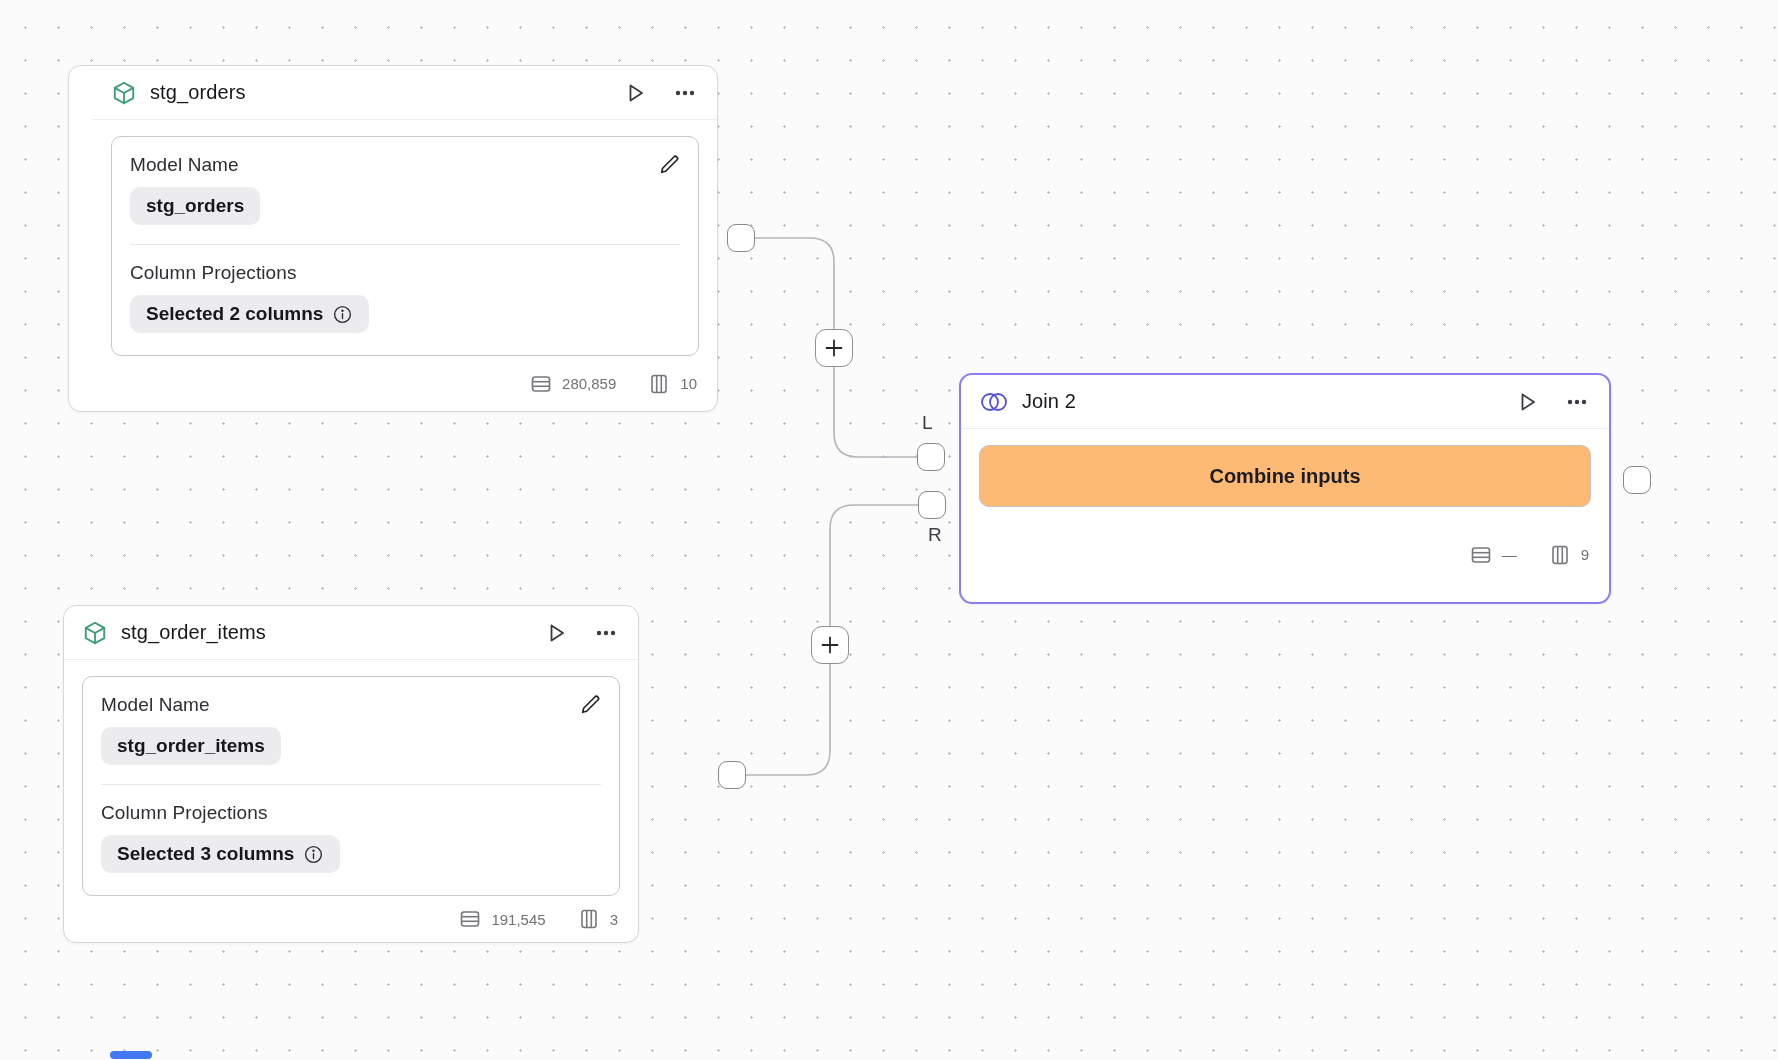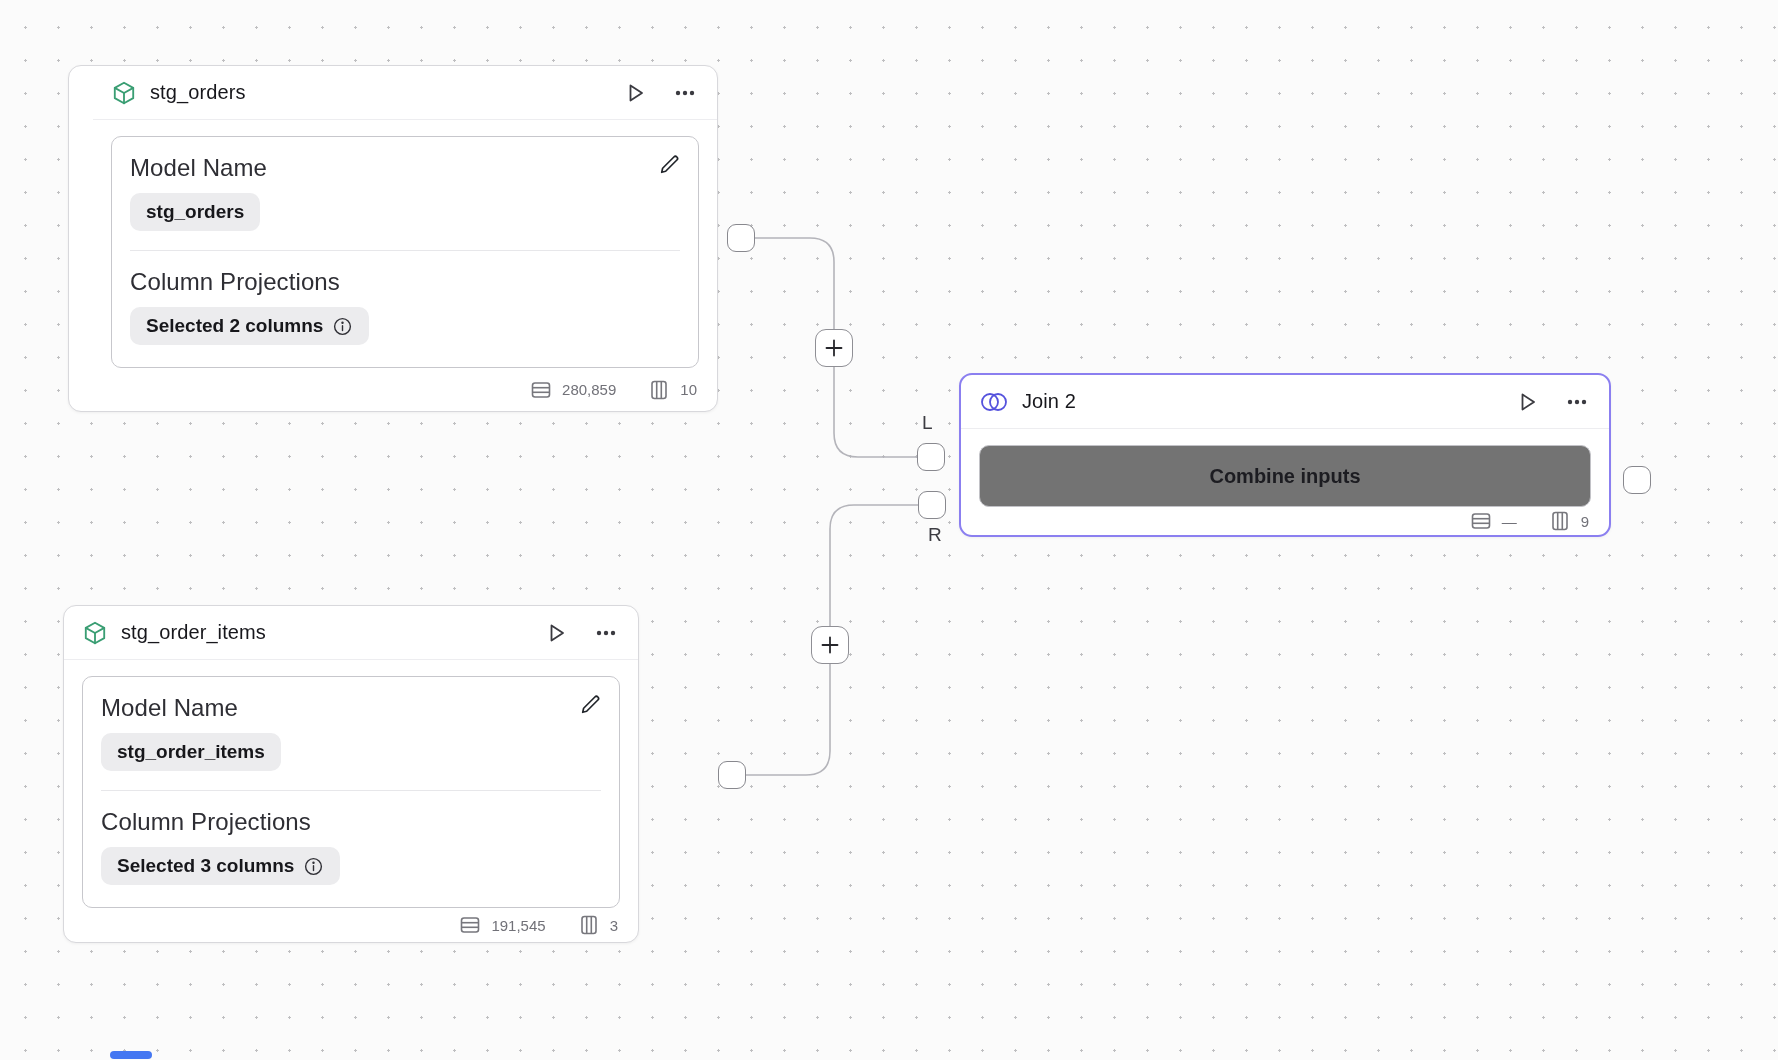--- a/index.html
+++ b/index.html
@@ -39,21 +39,21 @@
   .icon-btn { background: none; border: none; cursor: pointer; display: flex; align-items: center; padding: 2px; }
   .header-actions { display: flex; align-items: center; gap: 22px; }
 
   .inner-card {
     position: relative;
     margin: 16px 18px 0;
     border: 1px solid #c7c7cc;
     border-radius: 10px;
     padding: 17px 18px 22px;
   }
-  .field-label { font-size: 24px; color: #2e2e34; letter-spacing: .1px; }
+  .field-label { font-size: 19px; color: #2e2e34; letter-spacing: .1px; }
   .badge {
     display: inline-flex; align-items: center; gap: 9px;
     margin-top: 11px;
     background: #ececee;
     border-radius: 10px;
     padding: 8px 16px;
     font-size: 19px; font-weight: 600; color: #17171b;
   }
   .card-divider { border: none; border-top: 1px solid #e7e7ea; margin: 19px 0 17px; }
   .pencil-btn { position: absolute; top: 13px; right: 14px; }
@@ -63,21 +63,21 @@
     display: flex; align-items: center; justify-content: flex-end;
     padding: 0 20px; gap: 9px;
     color: #717178; font-size: 15px; font-weight: 500;
   }
   .stat-group { display: flex; align-items: center; gap: 9px; }
   .stat-gap { width: 13px; }
 
   .combine-btn {
     margin: 16px 18px 0;
     height: 62px;
-    background: #737373;
+    background: #fdba74;
     border: 1px solid #c2c2c7;
     border-radius: 10px;
     font-family: "Liberation Sans", sans-serif;
     font-size: 20px; font-weight: 600; color: #1c1c21;
     cursor: pointer;
   }
 
   .port {
     position: absolute;
     width: 28px; height: 28px;
@@ -252,21 +252,21 @@
             <rect x="5" y="3.5" width="14" height="17" rx="2.5"></rect>
             <line x1="9.7" y1="3.5" x2="9.7" y2="20.5"></line>
             <line x1="14.3" y1="3.5" x2="14.3" y2="20.5"></line>
           </svg>
       </span>
       <span>3</span>
     </span>
   </div>
 </div>
 
-<div class="node selected" style="left:959px; top:373px; width:652px; height:164px;">
+<div class="node selected" style="left:959px; top:373px; width:652px; height:231px;">
   <div class="node-header">
     <span>
       <svg width="30" height="24" viewBox="0 0 30 24" fill="none" stroke="#5552dd" stroke-width="1.8">
           <circle cx="11" cy="12" r="8"></circle>
           <circle cx="19" cy="12" r="8"></circle>
         </svg>
     </span>
     <span class="node-title">Join 2</span>
     <span class="header-actions">
       <button class="icon-btn">

